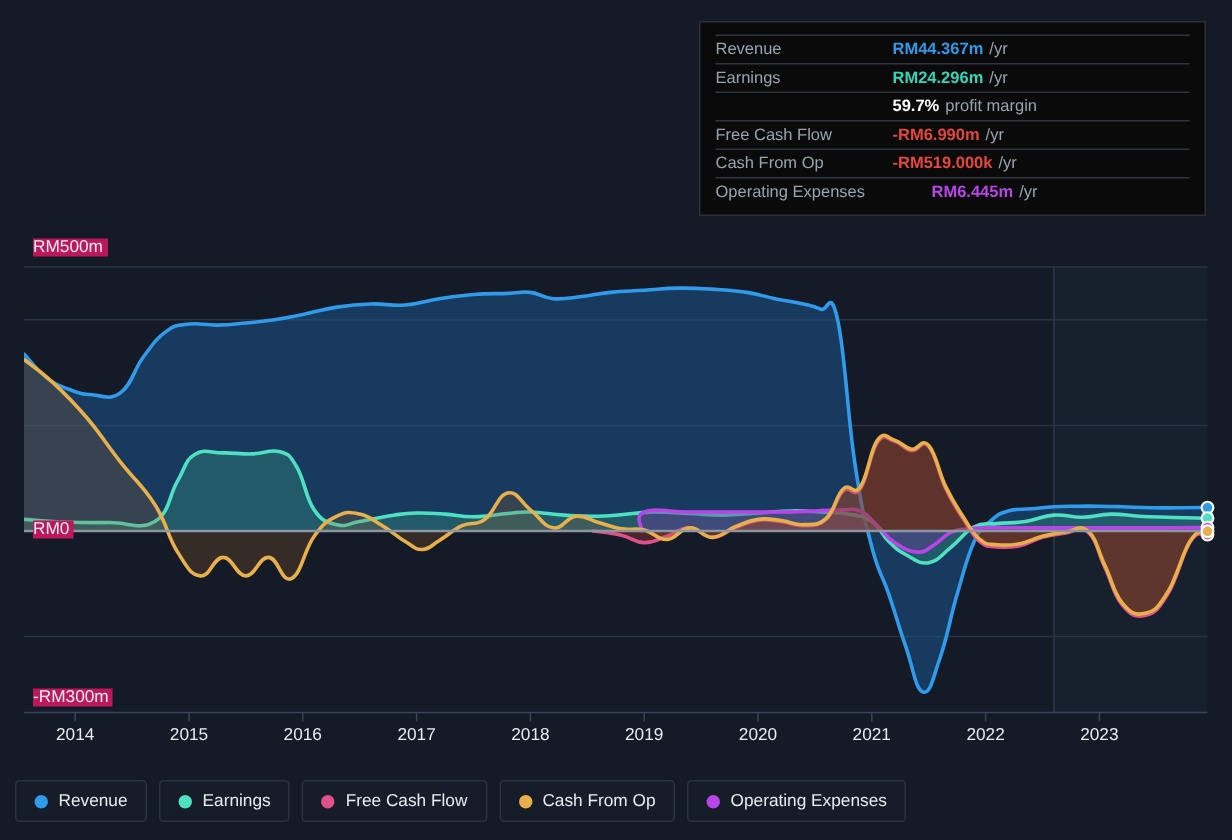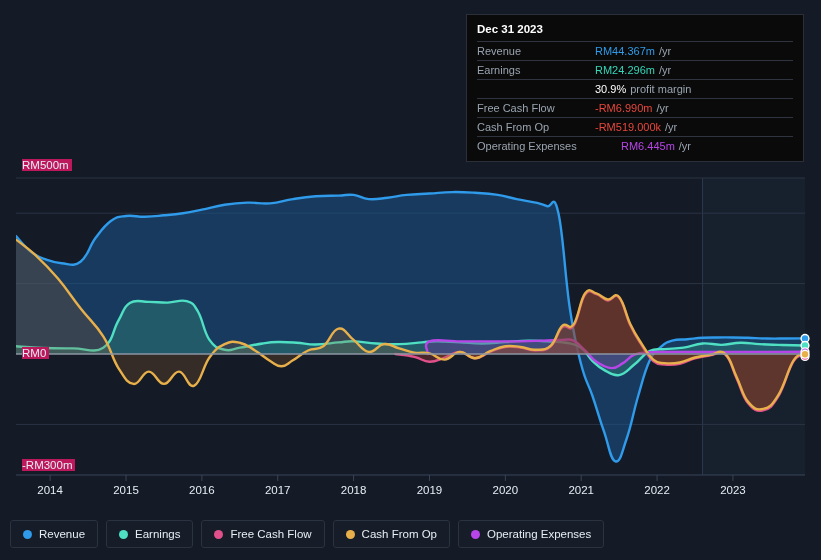--- a/index.html
+++ b/index.html
@@ -77,21 +77,21 @@
     border-top: 1px solid #2f3440;
     padding: 3px 0 3px 0;
     font-size: 11px;
   }
   .tt-label {
     width: 118px;
     color: #9aa4b0;
     flex: 0 0 auto;
   }
   .tt-value {
-    font-weight: normal;
+    font-weight: bold;
     margin-right: 4px;
   }
   .tt-unit {
     color: #9aa4b0;
     font-size: 11px;
   }
 
   
   #legend {
     position: absolute;
@@ -219,35 +219,34 @@
       <div class="x-label" style="left: 277.736px;">2017</div>
       <div class="x-label" style="left: 353.601px; text-align: center;">2018</div>
       <div class="x-label" style="left: 429.466px;">2019</div>
       <div class="x-label" style="left: 505.332px;">2020</div>
       <div class="x-label" style="left: 581.197px;">2021</div>
       <div class="x-label" style="left: 657.062px;">2022</div>
       <div class="x-label" style="left: 732.928px;">2023</div>
     </div>
 
   <div id="tooltip">
-    <div id="tooltip-date">Dec 31 2023</div>
     <div id="tooltip-rows">
         <div class="tt-row">
           <span class="tt-label">Revenue</span>
           <span class="tt-value" style="color: rgb(47, 155, 234);">RM44.367m</span>
           <span class="tt-unit">/yr</span>
         </div>
         <div class="tt-row">
           <span class="tt-label">Earnings</span>
           <span class="tt-value" style="color: rgb(52, 214, 184);">RM24.296m</span>
           <span class="tt-unit">/yr</span>
         </div>
         <div class="tt-row">
           <span class="tt-label"></span>
-          <span class="tt-value" style="color: rgb(255, 255, 255);">30.9%</span>
+          <span class="tt-value" style="color: rgb(255, 255, 255);">59.7%</span>
           <span class="tt-unit">profit margin</span>
         </div>
         <div class="tt-row">
           <span class="tt-label">Free Cash Flow</span>
           <span class="tt-value" style="color: rgb(232, 70, 60);">-RM6.990m</span>
           <span class="tt-unit">/yr</span>
         </div>
         <div class="tt-row">
           <span class="tt-label">Cash From Op</span>
           <span class="tt-value" style="color: rgb(232, 70, 60);">-RM519.000k</span>

